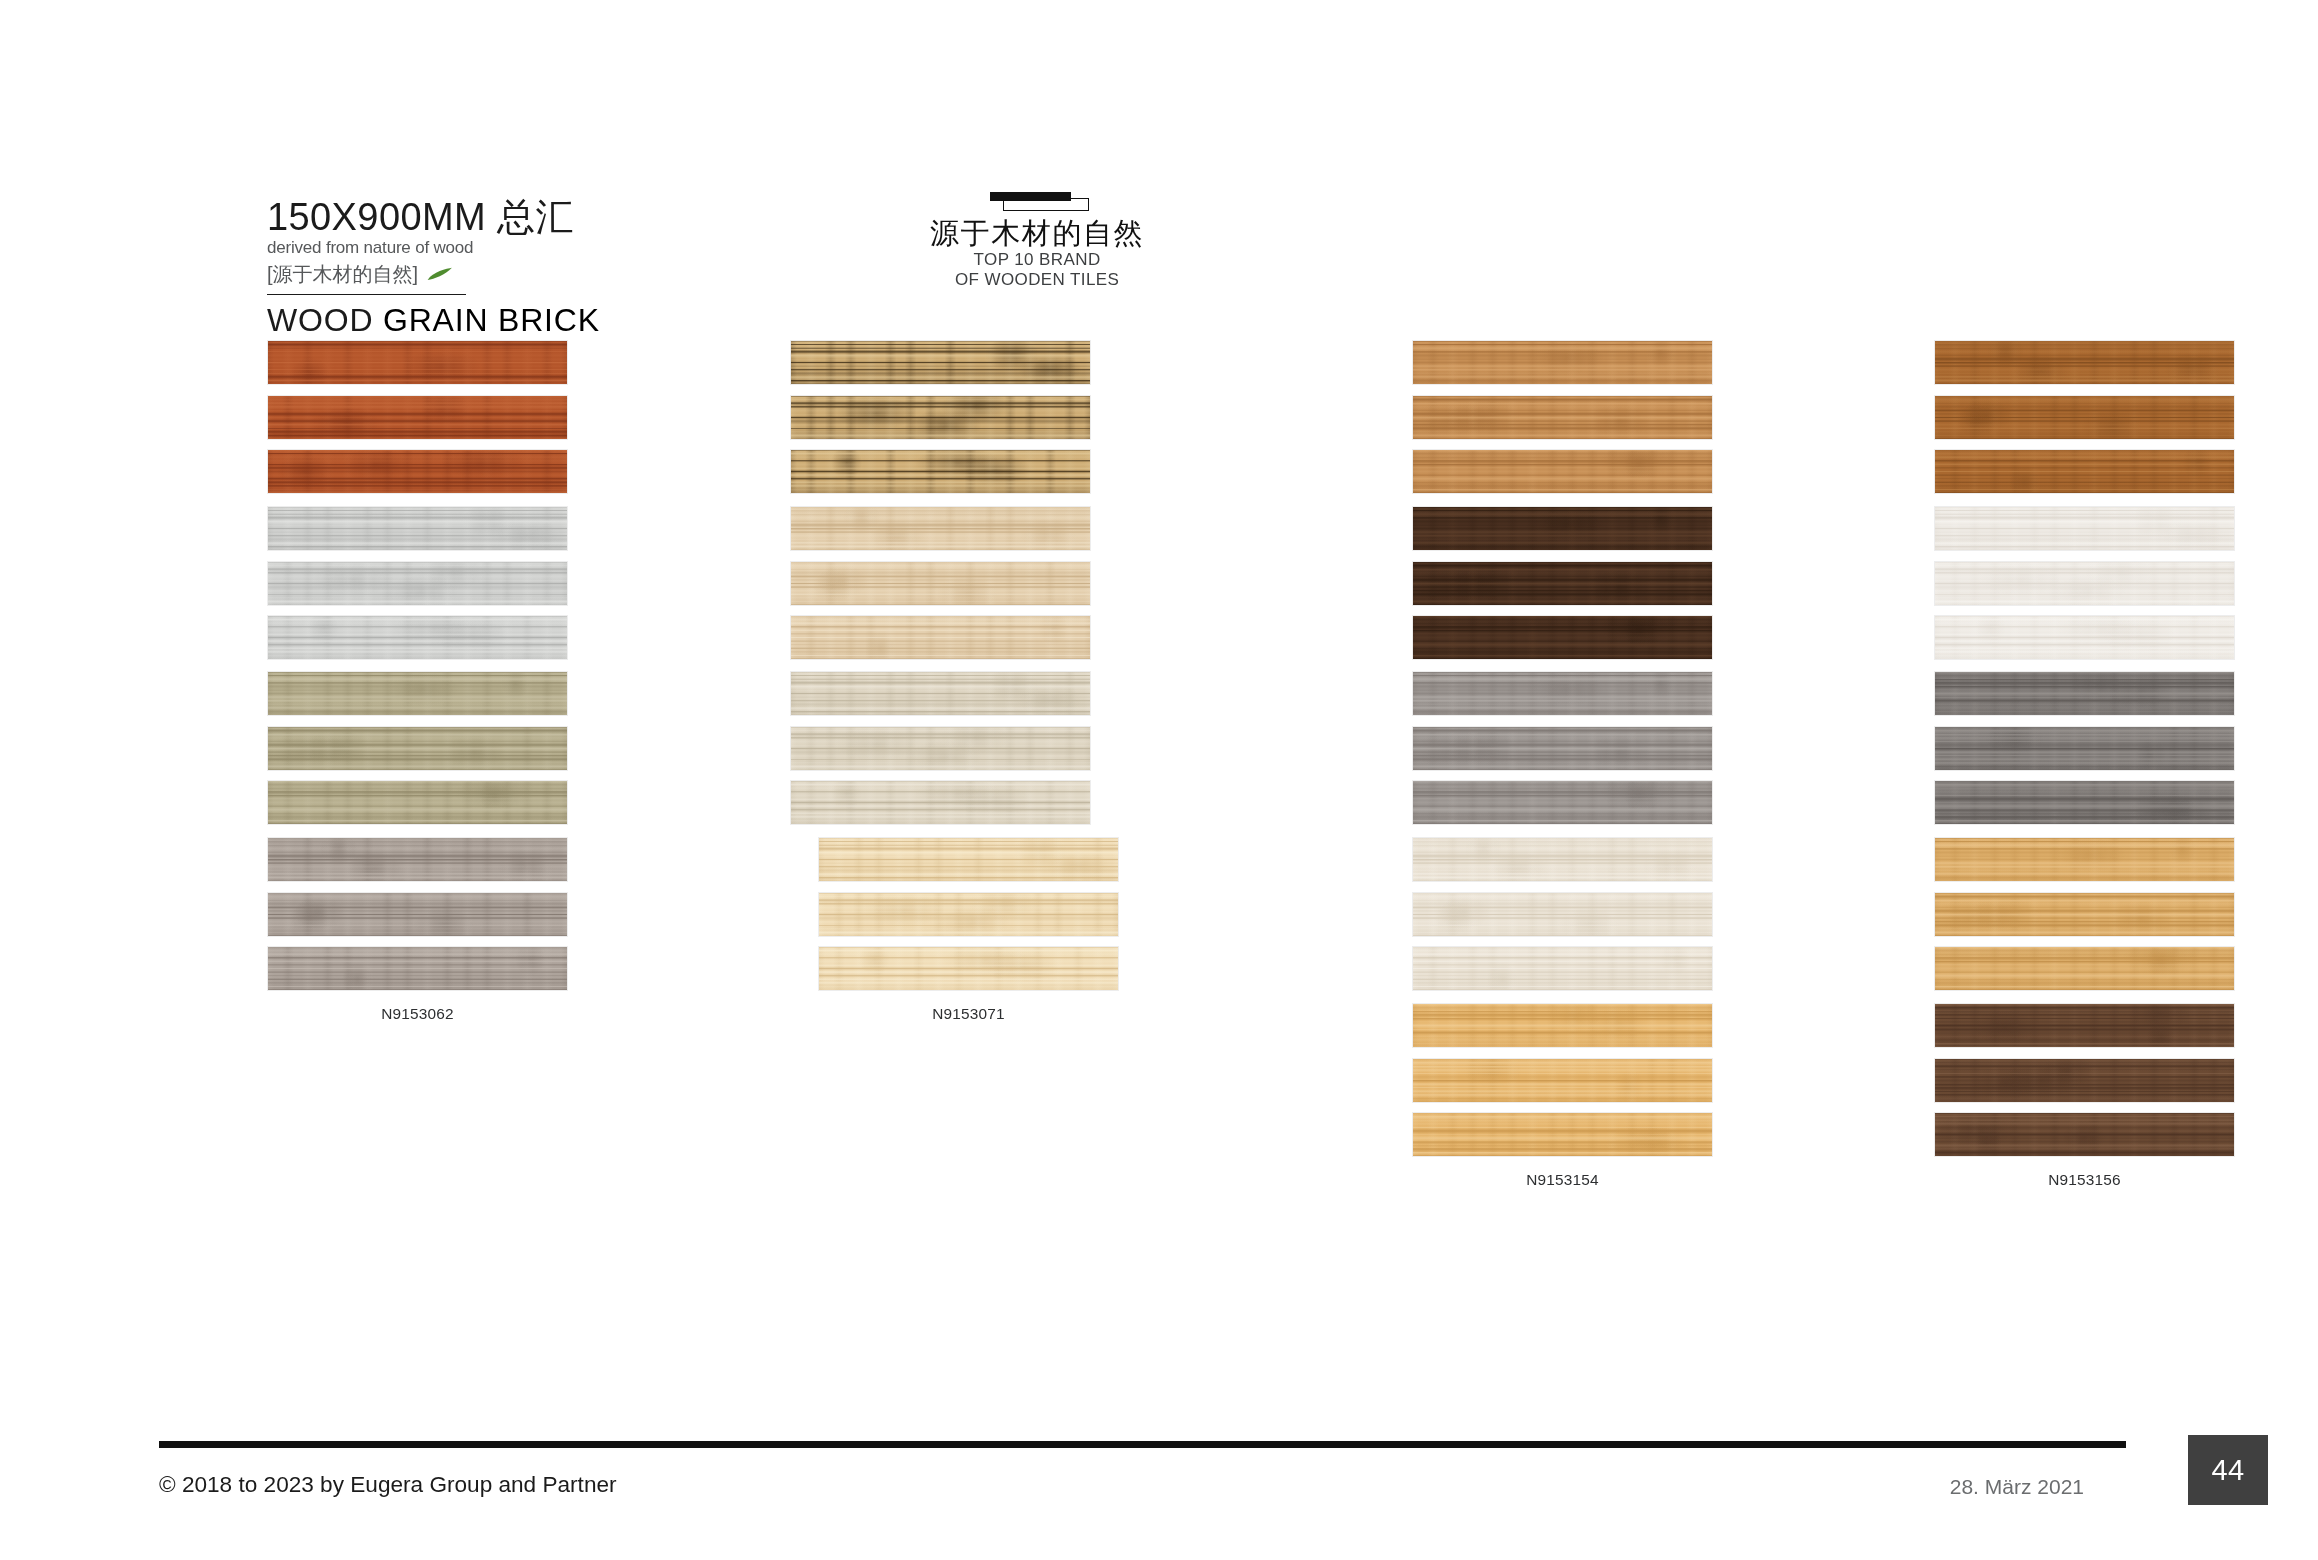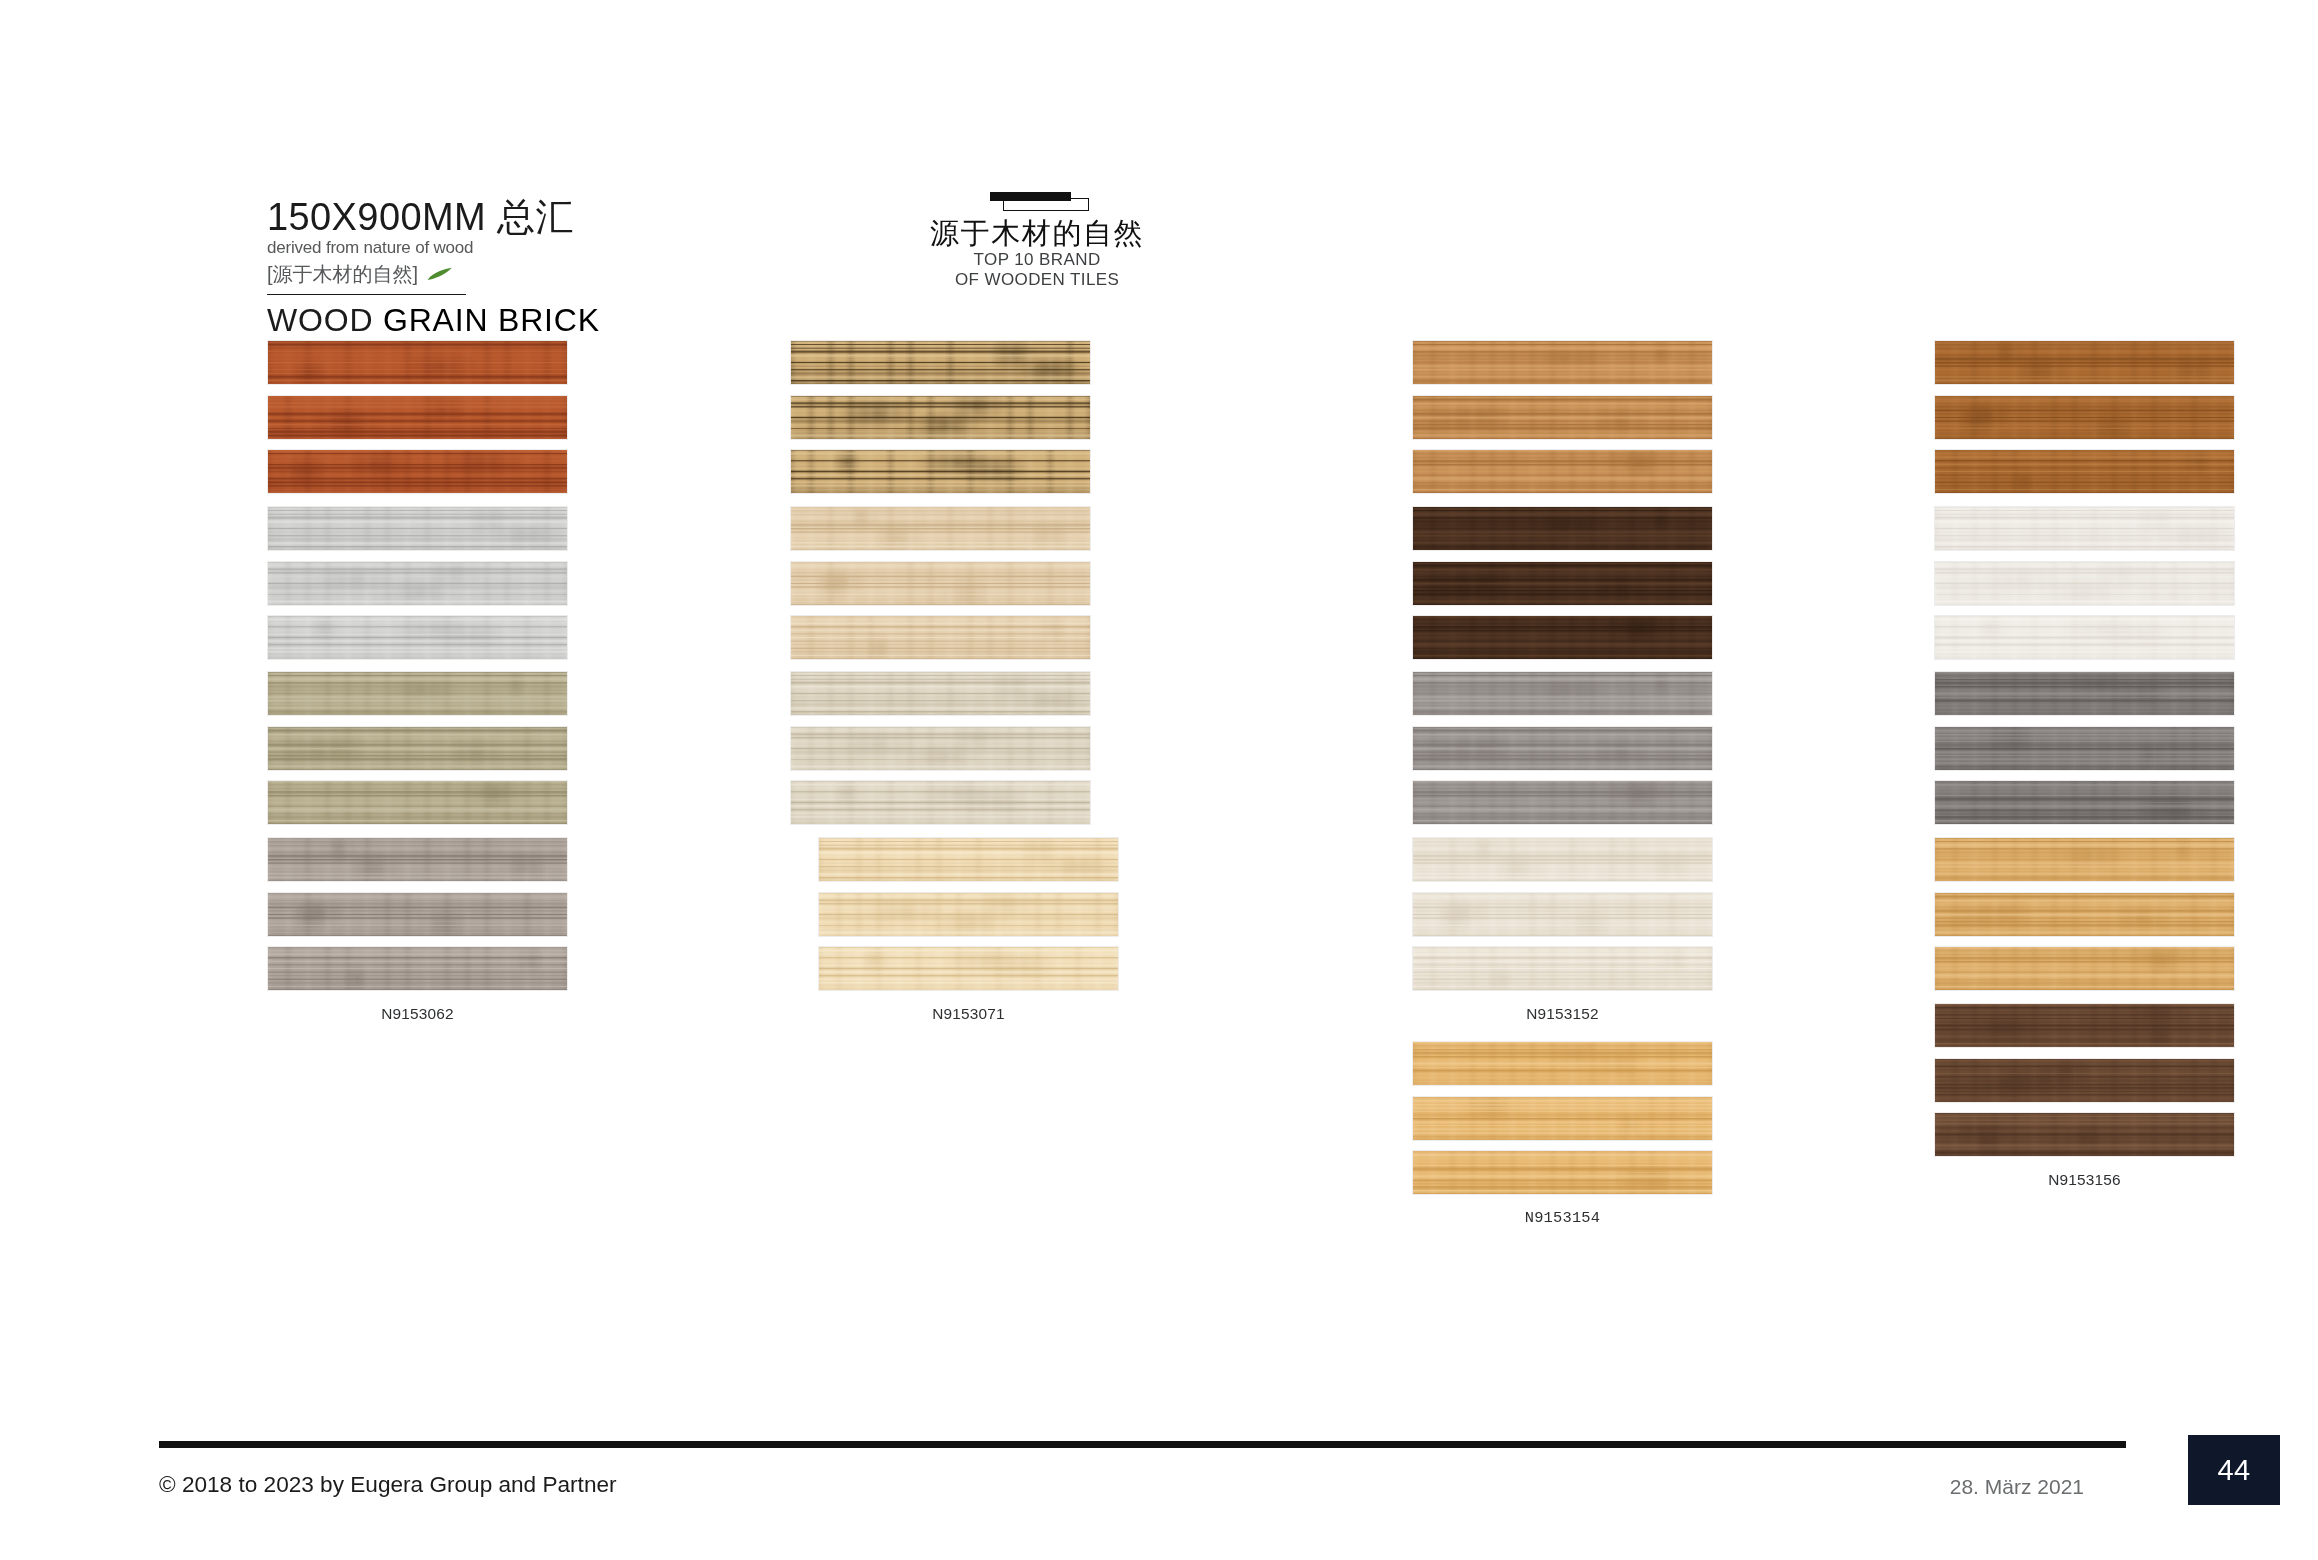--- a/index.html
+++ b/index.html
@@ -103,21 +103,21 @@
   #footer-copy {
     position: absolute; left: 159px; top: 1472px;
     font-size: 22.6px; color: #1b1b1b; white-space: nowrap;
   }
   #footer-date {
     position: absolute; right: 235px; top: 1475px;
     font-size: 21px; color: #6b6d6f; white-space: nowrap;
   }
   #page-badge {
     position: absolute; left: 2188px; top: 1435px;
-    width: 92px; height: 70px; background: #0f172a;
+    width: 80px; height: 70px; background: #404040;
     display: flex; align-items: center; justify-content: center;
   }
   #page-number { color: #fff; font-size: 29px; letter-spacing: 0.4px; }
 </style>
 </head>
 <body>
 
 <div id="page-card">
 
   <div id="header">
@@ -271,21 +271,21 @@
         <div class="code">N9153152</div>
       </div>
       <div class="product" style="left: 1776px; top: 671px;">
         <div class="planks">
           <div class="plank" style="background-image: linear-gradient(transparent 0%, rgba(189, 138, 69, 0.8) 0%, transparent 3.2%, transparent 5.8%, rgba(189, 138, 69, 0.8) 8.3%, transparent 10.8%, transparent 10.1%, rgba(236, 198, 141, 0.667) 16.7%, transparent 23.2%, transparent 21.3%, rgba(189, 138, 69, 0.8) 25%, transparent 28.7%, transparent 26.6%, rgba(189, 138, 69, 0.333) 33.3%, transparent 40.1%, transparent 38.3%, rgba(189, 138, 69, 0.333) 41.7%, transparent 45.1%, transparent 46.2%, rgba(189, 138, 69, 0.333) 50%, transparent 53.8%, transparent 53.6%, rgba(236, 198, 141, 0.667) 58.3%, transparent 63.1%, transparent 62.2%, rgba(236, 198, 141, 0.667) 66.7%, transparent 71.1%, transparent 71.7%, rgba(236, 198, 141, 0.267) 75%, transparent 78.3%, transparent 78.7%, rgba(236, 198, 141, 0.667) 83.3%, transparent 88%, transparent 85.1%, rgba(189, 138, 69, 0.333) 91.7%, transparent 98.2%, transparent 94%, rgba(236, 198, 141, 0.267) 100%, transparent 100%), linear-gradient(to right, transparent 0%, rgba(189, 138, 69, 0.2) 0%, transparent 2%, transparent 4.7%, rgba(189, 138, 69, 0.2) 6.7%, transparent 8.7%, transparent 11.3%, rgba(236, 198, 141, 0.2) 13.3%, transparent 15.3%, transparent 18%, rgba(189, 138, 69, 0.2) 20%, transparent 22%, transparent 24.7%, rgba(189, 138, 69, 0.2) 26.7%, transparent 28.7%, transparent 31.3%, rgba(189, 138, 69, 0.2) 33.3%, transparent 35.3%, transparent 38%, rgba(189, 138, 69, 0.2) 40%, transparent 42%, transparent 44.7%, rgba(189, 138, 69, 0.2) 46.7%, transparent 48.7%, transparent 51.3%, rgba(236, 198, 141, 0.2) 53.3%, transparent 55.3%, transparent 58%, rgba(189, 138, 69, 0.2) 60%, transparent 62%, transparent 64.7%, rgba(236, 198, 141, 0.2) 66.7%, transparent 68.7%, transparent 71.3%, rgba(189, 138, 69, 0.2) 73.3%, transparent 75.3%, transparent 78%, rgba(236, 198, 141, 0.2) 80%, transparent 82%, transparent 84.7%, rgba(236, 198, 141, 0.2) 86.7%, transparent 88.7%, transparent 91.3%, rgba(189, 138, 69, 0.2) 93.3%, transparent 95.3%, transparent 98%, rgba(236, 198, 141, 0.2) 100%, transparent 100%), radial-gradient(6.46302% 55% at 82.7% 26%, rgba(189, 138, 69, 0.4) 0%, rgba(189, 138, 69, 0.133) 45%, transparent 72%), radial-gradient(16.5347% 55% at 52.1% 39.6%, rgba(189, 138, 69, 0.4) 0%, rgba(189, 138, 69, 0.133) 45%, transparent 72%), linear-gradient(rgba(236, 198, 141, 0.333) 0%, transparent 28%, transparent 70%, rgba(189, 138, 69, 0.227) 100%), linear-gradient(rgb(221, 174, 106), rgb(221, 174, 106));"></div>
           <div class="plank" style="background-image: linear-gradient(transparent 0%, rgba(189, 138, 69, 0.8) 0%, transparent 2.9%, transparent 1.5%, rgba(189, 138, 69, 0.8) 8.3%, transparent 15.1%, transparent 10.8%, rgba(236, 198, 141, 0.667) 16.7%, transparent 22.5%, transparent 19.1%, rgba(236, 198, 141, 0.267) 25%, transparent 30.9%, transparent 30.7%, rgba(189, 138, 69, 0.333) 33.3%, transparent 36%, transparent 36.9%, rgba(189, 138, 69, 0.8) 41.7%, transparent 46.4%, transparent 44.3%, rgba(236, 198, 141, 0.667) 50%, transparent 55.7%, transparent 56.2%, rgba(189, 138, 69, 0.8) 58.3%, transparent 60.4%, transparent 63.6%, rgba(189, 138, 69, 0.8) 66.7%, transparent 69.7%, transparent 69.9%, rgba(189, 138, 69, 0.8) 75%, transparent 80.1%, transparent 80.7%, rgba(236, 198, 141, 0.267) 83.3%, transparent 85.9%, transparent 86%, rgba(236, 198, 141, 0.667) 91.7%, transparent 97.3%, transparent 96.9%, rgba(189, 138, 69, 0.8) 100%, transparent 100%), linear-gradient(to right, transparent 0%, rgba(189, 138, 69, 0.2) 0%, transparent 2%, transparent 4.7%, rgba(189, 138, 69, 0.2) 6.7%, transparent 8.7%, transparent 11.3%, rgba(236, 198, 141, 0.2) 13.3%, transparent 15.3%, transparent 18%, rgba(236, 198, 141, 0.2) 20%, transparent 22%, transparent 24.7%, rgba(189, 138, 69, 0.2) 26.7%, transparent 28.7%, transparent 31.3%, rgba(236, 198, 141, 0.2) 33.3%, transparent 35.3%, transparent 38%, rgba(189, 138, 69, 0.2) 40%, transparent 42%, transparent 44.7%, rgba(189, 138, 69, 0.2) 46.7%, transparent 48.7%, transparent 51.3%, rgba(236, 198, 141, 0.2) 53.3%, transparent 55.3%, transparent 58%, rgba(236, 198, 141, 0.2) 60%, transparent 62%, transparent 64.7%, rgba(236, 198, 141, 0.2) 66.7%, transparent 68.7%, transparent 71.3%, rgba(236, 198, 141, 0.2) 73.3%, transparent 75.3%, transparent 78%, rgba(236, 198, 141, 0.2) 80%, transparent 82%, transparent 84.7%, rgba(189, 138, 69, 0.2) 86.7%, transparent 88.7%, transparent 91.3%, rgba(236, 198, 141, 0.2) 93.3%, transparent 95.3%, transparent 98%, rgba(189, 138, 69, 0.2) 100%, transparent 100%), radial-gradient(14.42% 55% at 68.9% 58.3%, rgba(189, 138, 69, 0.4) 0%, rgba(189, 138, 69, 0.133) 45%, transparent 72%), radial-gradient(17.1733% 55% at 23.6% 49.3%, rgba(189, 138, 69, 0.4) 0%, rgba(189, 138, 69, 0.133) 45%, transparent 72%), radial-gradient(19.6789% 55% at 13.1% 54.5%, rgba(189, 138, 69, 0.4) 0%, rgba(189, 138, 69, 0.133) 45%, transparent 72%), linear-gradient(rgba(236, 198, 141, 0.333) 0%, transparent 28%, transparent 70%, rgba(189, 138, 69, 0.227) 100%), linear-gradient(rgb(221, 174, 106), rgb(221, 174, 106));"></div>
           <div class="plank" style="background-image: linear-gradient(transparent 0%, rgba(236, 198, 141, 0.667) 0%, transparent 3.7%, transparent 2.4%, rgba(189, 138, 69, 0.333) 8.3%, transparent 14.3%, transparent 11.4%, rgba(189, 138, 69, 0.333) 16.7%, transparent 21.9%, transparent 17.9%, rgba(189, 138, 69, 0.8) 25%, transparent 32.1%, transparent 28.9%, rgba(189, 138, 69, 0.8) 33.3%, transparent 37.8%, transparent 39.9%, rgba(236, 198, 141, 0.667) 41.7%, transparent 43.4%, transparent 43.8%, rgba(236, 198, 141, 0.267) 50%, transparent 56.2%, transparent 56.6%, rgba(189, 138, 69, 0.8) 58.3%, transparent 60%, transparent 59.4%, rgba(236, 198, 141, 0.667) 66.7%, transparent 73.9%, transparent 70.8%, rgba(189, 138, 69, 0.333) 75%, transparent 79.2%, transparent 77%, rgba(189, 138, 69, 0.333) 83.3%, transparent 89.7%, transparent 87.1%, rgba(236, 198, 141, 0.667) 91.7%, transparent 96.2%, transparent 96.2%, rgba(189, 138, 69, 0.8) 100%, transparent 100%), linear-gradient(to right, transparent 0%, rgba(189, 138, 69, 0.2) 0%, transparent 2%, transparent 4.7%, rgba(189, 138, 69, 0.2) 6.7%, transparent 8.7%, transparent 11.3%, rgba(236, 198, 141, 0.2) 13.3%, transparent 15.3%, transparent 18%, rgba(189, 138, 69, 0.2) 20%, transparent 22%, transparent 24.7%, rgba(189, 138, 69, 0.2) 26.7%, transparent 28.7%, transparent 31.3%, rgba(189, 138, 69, 0.2) 33.3%, transparent 35.3%, transparent 38%, rgba(236, 198, 141, 0.2) 40%, transparent 42%, transparent 44.7%, rgba(189, 138, 69, 0.2) 46.7%, transparent 48.7%, transparent 51.3%, rgba(189, 138, 69, 0.2) 53.3%, transparent 55.3%, transparent 58%, rgba(189, 138, 69, 0.2) 60%, transparent 62%, transparent 64.7%, rgba(189, 138, 69, 0.2) 66.7%, transparent 68.7%, transparent 71.3%, rgba(189, 138, 69, 0.2) 73.3%, transparent 75.3%, transparent 78%, rgba(189, 138, 69, 0.2) 80%, transparent 82%, transparent 84.7%, rgba(189, 138, 69, 0.2) 86.7%, transparent 88.7%, transparent 91.3%, rgba(189, 138, 69, 0.2) 93.3%, transparent 95.3%, transparent 98%, rgba(189, 138, 69, 0.2) 100%, transparent 100%), radial-gradient(17.8033% 55% at 75.4% 27.6%, rgba(189, 138, 69, 0.4) 0%, rgba(189, 138, 69, 0.133) 45%, transparent 72%), radial-gradient(6.93362% 55% at 75.7% 34.4%, rgba(189, 138, 69, 0.4) 0%, rgba(189, 138, 69, 0.133) 45%, transparent 72%), linear-gradient(rgba(236, 198, 141, 0.333) 0%, transparent 28%, transparent 70%, rgba(189, 138, 69, 0.227) 100%), linear-gradient(rgb(221, 174, 106), rgb(221, 174, 106));"></div>
         </div>
         <div class="code">N9153153</div>
       </div>
-      <div class="product" style="left: 1254px; top: 875px; font-family: Liberation Mono, monospace;">
+      <div class="product" style="left: 1254px; top: 837px;">
         <div class="planks">
           <div class="plank" style="background-image: linear-gradient(transparent 0%, rgba(242, 208, 152, 0.667) 0%, transparent 3.4%, transparent 1.4%, rgba(200, 148, 74, 0.333) 8.3%, transparent 15.3%, transparent 12.3%, rgba(200, 148, 74, 0.8) 16.7%, transparent 21%, transparent 18.1%, rgba(200, 148, 74, 0.8) 25%, transparent 31.9%, transparent 27.5%, rgba(200, 148, 74, 0.8) 33.3%, transparent 39.1%, transparent 39.3%, rgba(242, 208, 152, 0.267) 41.7%, transparent 44%, transparent 42.8%, rgba(242, 208, 152, 0.667) 50%, transparent 57.2%, transparent 56.1%, rgba(242, 208, 152, 0.667) 58.3%, transparent 60.6%, transparent 61.5%, rgba(200, 148, 74, 0.8) 66.7%, transparent 71.8%, transparent 72.6%, rgba(242, 208, 152, 0.267) 75%, transparent 77.4%, transparent 77.5%, rgba(242, 208, 152, 0.267) 83.3%, transparent 89.1%, transparent 87.7%, rgba(242, 208, 152, 0.267) 91.7%, transparent 95.6%, transparent 93.9%, rgba(242, 208, 152, 0.267) 100%, transparent 100%), linear-gradient(to right, transparent 0%, rgba(200, 148, 74, 0.2) 0%, transparent 2%, transparent 4.7%, rgba(242, 208, 152, 0.2) 6.7%, transparent 8.7%, transparent 11.3%, rgba(242, 208, 152, 0.2) 13.3%, transparent 15.3%, transparent 18%, rgba(200, 148, 74, 0.2) 20%, transparent 22%, transparent 24.7%, rgba(200, 148, 74, 0.2) 26.7%, transparent 28.7%, transparent 31.3%, rgba(200, 148, 74, 0.2) 33.3%, transparent 35.3%, transparent 38%, rgba(200, 148, 74, 0.2) 40%, transparent 42%, transparent 44.7%, rgba(200, 148, 74, 0.2) 46.7%, transparent 48.7%, transparent 51.3%, rgba(242, 208, 152, 0.2) 53.3%, transparent 55.3%, transparent 58%, rgba(200, 148, 74, 0.2) 60%, transparent 62%, transparent 64.7%, rgba(242, 208, 152, 0.2) 66.7%, transparent 68.7%, transparent 71.3%, rgba(200, 148, 74, 0.2) 73.3%, transparent 75.3%, transparent 78%, rgba(242, 208, 152, 0.2) 80%, transparent 82%, transparent 84.7%, rgba(200, 148, 74, 0.2) 86.7%, transparent 88.7%, transparent 91.3%, rgba(242, 208, 152, 0.2) 93.3%, transparent 95.3%, transparent 98%, rgba(200, 148, 74, 0.2) 100%, transparent 100%), radial-gradient(12.0331% 55% at 54% 31.2%, rgba(200, 148, 74, 0.4) 0%, rgba(200, 148, 74, 0.133) 45%, transparent 72%), radial-gradient(13.9799% 55% at 68.1% 48.1%, rgba(200, 148, 74, 0.4) 0%, rgba(200, 148, 74, 0.133) 45%, transparent 72%), linear-gradient(rgba(242, 208, 152, 0.333) 0%, transparent 28%, transparent 70%, rgba(200, 148, 74, 0.227) 100%), linear-gradient(rgb(230, 182, 110), rgb(230, 182, 110));"></div>
           <div class="plank" style="background-image: linear-gradient(transparent 0%, rgba(200, 148, 74, 0.333) 0%, transparent 5.3%, transparent 1.5%, rgba(242, 208, 152, 0.667) 8.3%, transparent 15.1%, transparent 10.4%, rgba(242, 208, 152, 0.667) 16.7%, transparent 22.9%, transparent 17.8%, rgba(242, 208, 152, 0.667) 25%, transparent 32.2%, transparent 30.9%, rgba(242, 208, 152, 0.667) 33.3%, transparent 35.7%, transparent 35%, rgba(200, 148, 74, 0.333) 41.7%, transparent 48.3%, transparent 44.7%, rgba(200, 148, 74, 0.8) 50%, transparent 55.3%, transparent 53.4%, rgba(242, 208, 152, 0.667) 58.3%, transparent 63.3%, transparent 64.8%, rgba(242, 208, 152, 0.667) 66.7%, transparent 68.5%, transparent 70.5%, rgba(242, 208, 152, 0.667) 75%, transparent 79.5%, transparent 77.2%, rgba(242, 208, 152, 0.667) 83.3%, transparent 89.4%, transparent 87.9%, rgba(200, 148, 74, 0.333) 91.7%, transparent 95.4%, transparent 93.9%, rgba(200, 148, 74, 0.333) 100%, transparent 100%), linear-gradient(to right, transparent 0%, rgba(242, 208, 152, 0.2) 0%, transparent 2%, transparent 4.7%, rgba(242, 208, 152, 0.2) 6.7%, transparent 8.7%, transparent 11.3%, rgba(242, 208, 152, 0.2) 13.3%, transparent 15.3%, transparent 18%, rgba(200, 148, 74, 0.2) 20%, transparent 22%, transparent 24.7%, rgba(200, 148, 74, 0.2) 26.7%, transparent 28.7%, transparent 31.3%, rgba(242, 208, 152, 0.2) 33.3%, transparent 35.3%, transparent 38%, rgba(242, 208, 152, 0.2) 40%, transparent 42%, transparent 44.7%, rgba(242, 208, 152, 0.2) 46.7%, transparent 48.7%, transparent 51.3%, rgba(242, 208, 152, 0.2) 53.3%, transparent 55.3%, transparent 58%, rgba(242, 208, 152, 0.2) 60%, transparent 62%, transparent 64.7%, rgba(242, 208, 152, 0.2) 66.7%, transparent 68.7%, transparent 71.3%, rgba(242, 208, 152, 0.2) 73.3%, transparent 75.3%, transparent 78%, rgba(200, 148, 74, 0.2) 80%, transparent 82%, transparent 84.7%, rgba(200, 148, 74, 0.2) 86.7%, transparent 88.7%, transparent 91.3%, rgba(242, 208, 152, 0.2) 93.3%, transparent 95.3%, transparent 98%, rgba(242, 208, 152, 0.2) 100%, transparent 100%), radial-gradient(13.8582% 55% at 26.6% 26.5%, rgba(200, 148, 74, 0.4) 0%, rgba(200, 148, 74, 0.133) 45%, transparent 72%), radial-gradient(6.97827% 55% at 72.2% 65.1%, rgba(200, 148, 74, 0.4) 0%, rgba(200, 148, 74, 0.133) 45%, transparent 72%), linear-gradient(rgba(242, 208, 152, 0.333) 0%, transparent 28%, transparent 70%, rgba(200, 148, 74, 0.227) 100%), linear-gradient(rgb(230, 182, 110), rgb(230, 182, 110));"></div>
           <div class="plank" style="background-image: linear-gradient(transparent 0%, rgba(200, 148, 74, 0.333) 0%, transparent 5.8%, transparent 1.1%, rgba(242, 208, 152, 0.667) 8.3%, transparent 15.5%, transparent 10.3%, rgba(242, 208, 152, 0.267) 16.7%, transparent 23.1%, transparent 21%, rgba(242, 208, 152, 0.267) 25%, transparent 29%, transparent 31.2%, rgba(242, 208, 152, 0.667) 33.3%, transparent 35.4%, transparent 34.9%, rgba(200, 148, 74, 0.8) 41.7%, transparent 48.5%, transparent 47.4%, rgba(242, 208, 152, 0.267) 50%, transparent 52.6%, transparent 50.9%, rgba(242, 208, 152, 0.667) 58.3%, transparent 65.8%, transparent 59.7%, rgba(200, 148, 74, 0.8) 66.7%, transparent 73.6%, transparent 69.6%, rgba(200, 148, 74, 0.333) 75%, transparent 80.4%, transparent 76.5%, rgba(200, 148, 74, 0.8) 83.3%, transparent 90.2%, transparent 85.6%, rgba(242, 208, 152, 0.667) 91.7%, transparent 97.8%, transparent 93.1%, rgba(200, 148, 74, 0.8) 100%, transparent 100%), linear-gradient(to right, transparent 0%, rgba(242, 208, 152, 0.2) 0%, transparent 2%, transparent 4.7%, rgba(242, 208, 152, 0.2) 6.7%, transparent 8.7%, transparent 11.3%, rgba(200, 148, 74, 0.2) 13.3%, transparent 15.3%, transparent 18%, rgba(200, 148, 74, 0.2) 20%, transparent 22%, transparent 24.7%, rgba(200, 148, 74, 0.2) 26.7%, transparent 28.7%, transparent 31.3%, rgba(200, 148, 74, 0.2) 33.3%, transparent 35.3%, transparent 38%, rgba(242, 208, 152, 0.2) 40%, transparent 42%, transparent 44.7%, rgba(200, 148, 74, 0.2) 46.7%, transparent 48.7%, transparent 51.3%, rgba(200, 148, 74, 0.2) 53.3%, transparent 55.3%, transparent 58%, rgba(200, 148, 74, 0.2) 60%, transparent 62%, transparent 64.7%, rgba(242, 208, 152, 0.2) 66.7%, transparent 68.7%, transparent 71.3%, rgba(200, 148, 74, 0.2) 73.3%, transparent 75.3%, transparent 78%, rgba(200, 148, 74, 0.2) 80%, transparent 82%, transparent 84.7%, rgba(242, 208, 152, 0.2) 86.7%, transparent 88.7%, transparent 91.3%, rgba(242, 208, 152, 0.2) 93.3%, transparent 95.3%, transparent 98%, rgba(242, 208, 152, 0.2) 100%, transparent 100%), radial-gradient(16.0939% 55% at 76.1% 65.4%, rgba(200, 148, 74, 0.4) 0%, rgba(200, 148, 74, 0.133) 45%, transparent 72%), radial-gradient(12.0224% 55% at 82.6% 67.9%, rgba(200, 148, 74, 0.4) 0%, rgba(200, 148, 74, 0.133) 45%, transparent 72%), linear-gradient(rgba(242, 208, 152, 0.333) 0%, transparent 28%, transparent 70%, rgba(200, 148, 74, 0.227) 100%), linear-gradient(rgb(230, 182, 110), rgb(230, 182, 110));"></div>
         </div>
         <div class="code">N9153154</div>
       </div>
       <div class="product" style="left: 1776px; top: 837px;">
         <div class="planks">
           <div class="plank" style="background-image: linear-gradient(transparent 0%, rgba(134, 99, 74, 0.667) 0%, transparent 4%, transparent 1.5%, rgba(74, 48, 33, 0.8) 8.3%, transparent 15.1%, transparent 10.6%, rgba(74, 48, 33, 0.333) 16.7%, transparent 22.8%, transparent 21.3%, rgba(74, 48, 33, 0.8) 25%, transparent 28.7%, transparent 31.3%, rgba(74, 48, 33, 0.8) 33.3%, transparent 35.3%, transparent 38.2%, rgba(74, 48, 33, 0.333) 41.7%, transparent 45.1%, transparent 44.3%, rgba(74, 48, 33, 0.8) 50%, transparent 55.7%, transparent 51%, rgba(74, 48, 33, 0.8) 58.3%, transparent 65.7%, transparent 60.2%, rgba(74, 48, 33, 0.333) 66.7%, transparent 73.2%, transparent 70.9%, rgba(134, 99, 74, 0.267) 75%, transparent 79.1%, transparent 77%, rgba(74, 48, 33, 0.333) 83.3%, transparent 89.7%, transparent 86.6%, rgba(134, 99, 74, 0.667) 91.7%, transparent 96.8%, transparent 97.1%, rgba(134, 99, 74, 0.667) 100%, transparent 100%), linear-gradient(to right, transparent 0%, rgba(134, 99, 74, 0.2) 0%, transparent 2%, transparent 4.7%, rgba(74, 48, 33, 0.2) 6.7%, transparent 8.7%, transparent 11.3%, rgba(74, 48, 33, 0.2) 13.3%, transparent 15.3%, transparent 18%, rgba(74, 48, 33, 0.2) 20%, transparent 22%, transparent 24.7%, rgba(74, 48, 33, 0.2) 26.7%, transparent 28.7%, transparent 31.3%, rgba(74, 48, 33, 0.2) 33.3%, transparent 35.3%, transparent 38%, rgba(134, 99, 74, 0.2) 40%, transparent 42%, transparent 44.7%, rgba(134, 99, 74, 0.2) 46.7%, transparent 48.7%, transparent 51.3%, rgba(74, 48, 33, 0.2) 53.3%, transparent 55.3%, transparent 58%, rgba(74, 48, 33, 0.2) 60%, transparent 62%, transparent 64.7%, rgba(74, 48, 33, 0.2) 66.7%, transparent 68.7%, transparent 71.3%, rgba(74, 48, 33, 0.2) 73.3%, transparent 75.3%, transparent 78%, rgba(134, 99, 74, 0.2) 80%, transparent 82%, transparent 84.7%, rgba(134, 99, 74, 0.2) 86.7%, transparent 88.7%, transparent 91.3%, rgba(134, 99, 74, 0.2) 93.3%, transparent 95.3%, transparent 98%, rgba(134, 99, 74, 0.2) 100%, transparent 100%), radial-gradient(14.7801% 55% at 23.3% 54.1%, rgba(74, 48, 33, 0.4) 0%, rgba(74, 48, 33, 0.133) 45%, transparent 72%), radial-gradient(13.8582% 55% at 75.4% 22%, rgba(74, 48, 33, 0.4) 0%, rgba(74, 48, 33, 0.133) 45%, transparent 72%), radial-gradient(6.97827% 55% at 75.7% 78.6%, rgba(74, 48, 33, 0.4) 0%, rgba(74, 48, 33, 0.133) 45%, transparent 72%), linear-gradient(rgba(134, 99, 74, 0.333) 0%, transparent 28%, transparent 70%, rgba(74, 48, 33, 0.227) 100%), linear-gradient(rgb(107, 74, 51), rgb(107, 74, 51));"></div>

